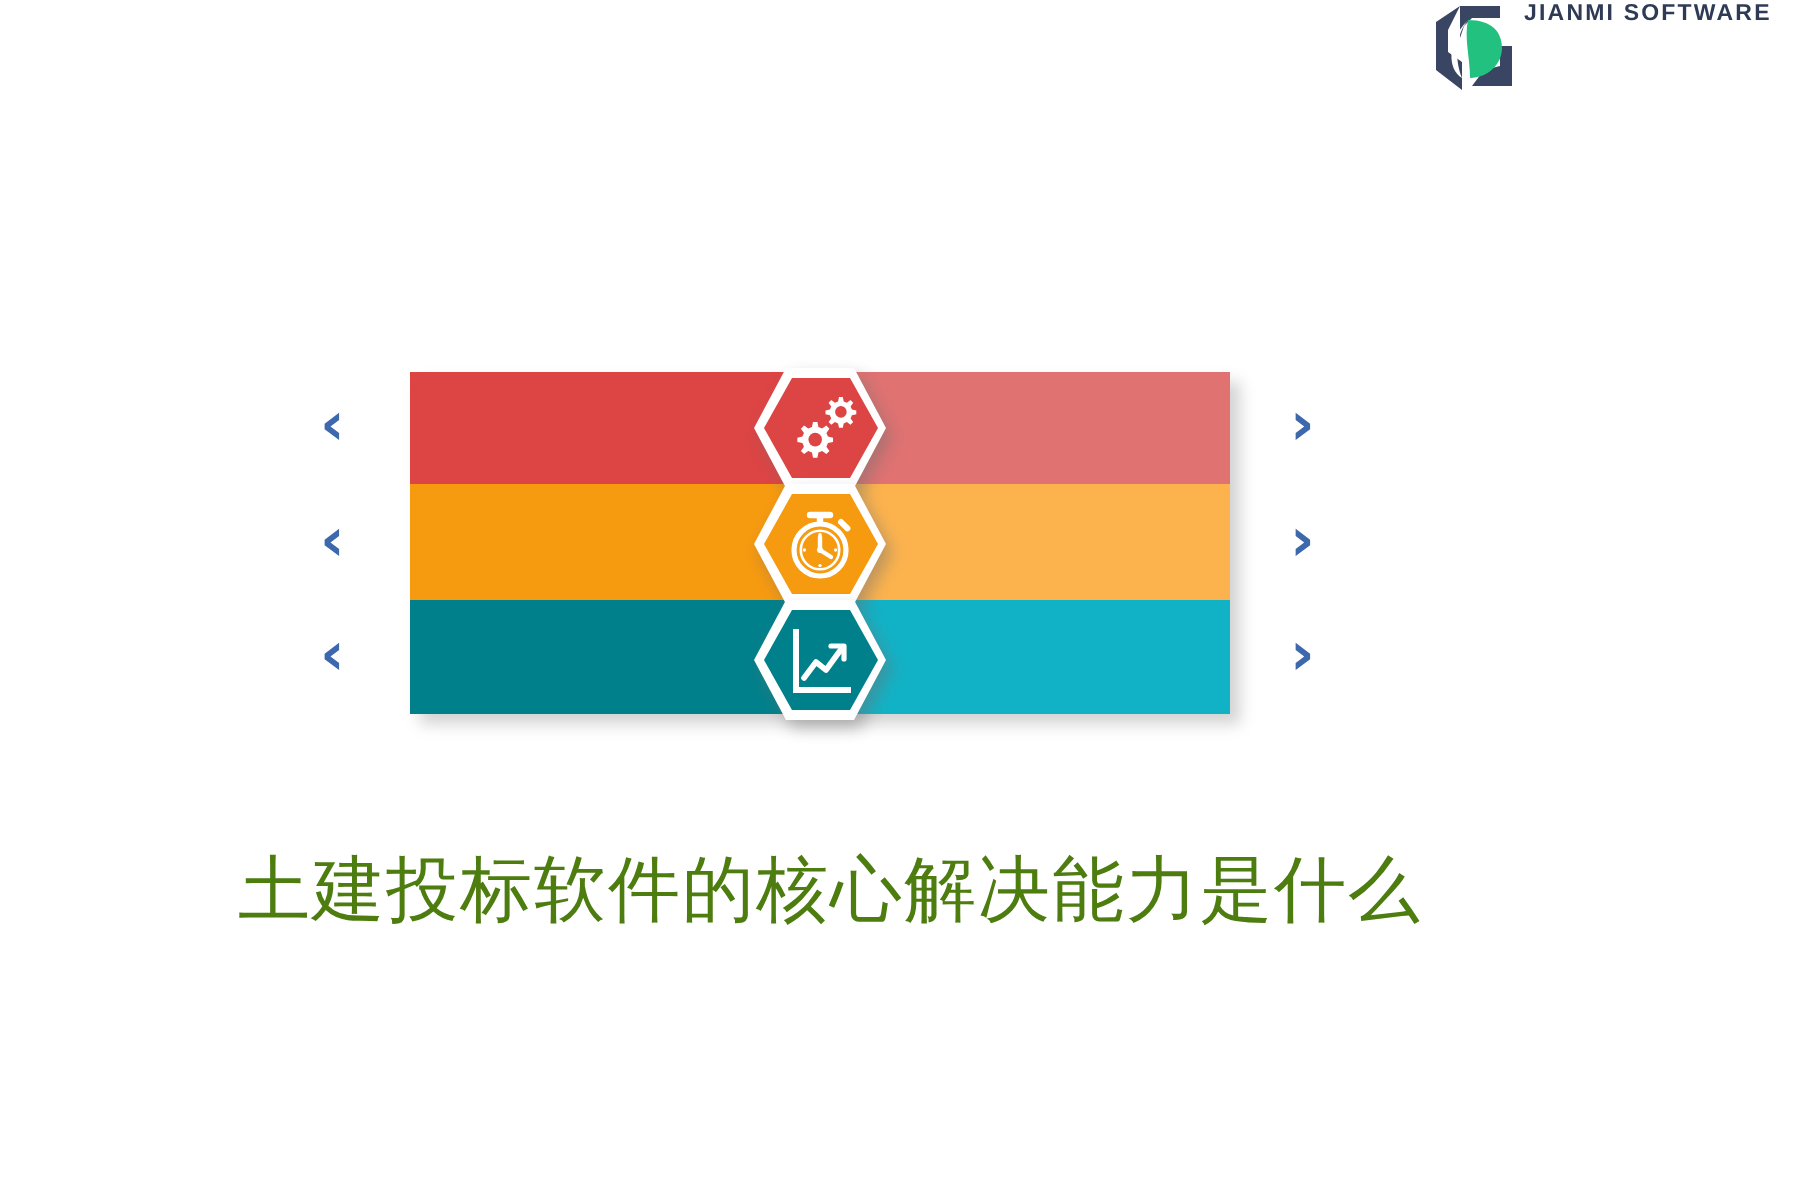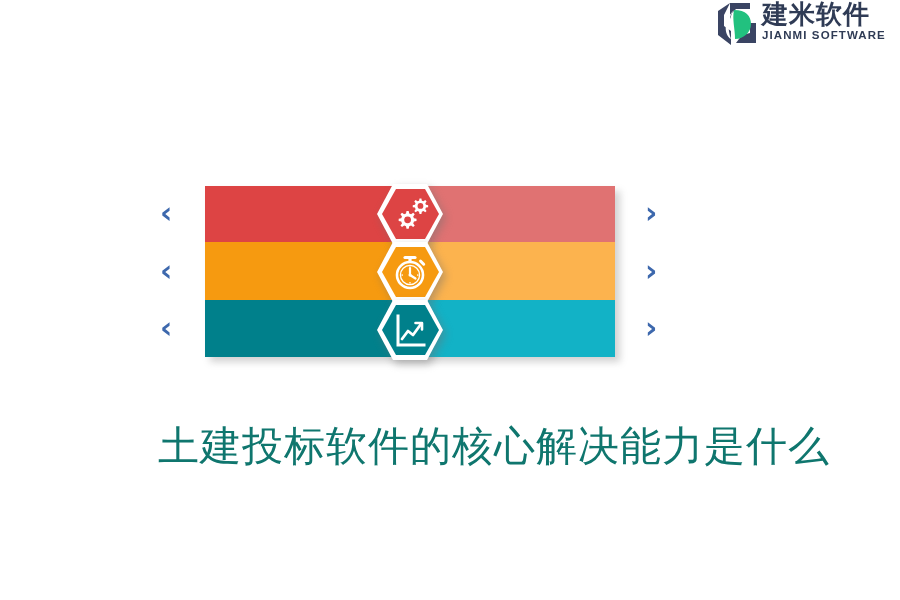--- a/index.html
+++ b/index.html
@@ -117,44 +117,43 @@
   .chev-r1 { top: 198px; }
   .chev-r2 { top: 256px; }
   .chev-r3 { top: 313px; }
 
   
   .title {
     position: absolute;
     left: 0;
     top: 425px;
     width: 830px;
-    text-align: right;
+    text-align: center;
     font-family: "DejaVu Serif", serif;
-    font-size: 41px;
+    font-size: 36px;
     line-height: 42px;
-    color: #0f766e;
+    color: #4d7c0f;
     letter-spacing: 1px;
   }
   .title-line { display: block; }
 </style>
 </head>
 <body>
 
 <div class="brand">
   <div class="brand-mark">
     <svg viewBox="0 0 48 46" class="hex-svg" style="width:48px;height:46px;">
       <path d="M20 2 L8 10 L8 34 L21 44 L21 30 L14 25 L14 14 Z" fill="#3a4463"></path>
       <path d="M20 2 L40 2 L40 8 L26 8 L22 12 L20 18 Z" fill="#3a4463"></path>
       <path d="M46 22 L46 42 L26 42 L32 34 L40 32 L40 22 Z" fill="#3a4463"></path>
       <path d="M24 9 C36 9 41 15 41 23 C41 31 34 38 25 38 C25 28 22 18 24 9 Z" fill="#22c17f"></path>
       <path d="M24 9 C18 16 17 28 21 38 C14 34 13 20 24 9 Z" fill="#ffffff"></path>
     </svg>
   </div>
   <div class="brand-text">
-    <div class="brand-cn">建米软件</div>
     <div class="brand-en">JIANMI SOFTWARE</div>
   </div>
 </div>
 
 <div class="banner">
   <div class="band-stack">
 
     <div class="band band-1">
       <div class="band-left" style="background:#dd4444"></div>
       <div class="band-right" style="background:#e07272"></div>

